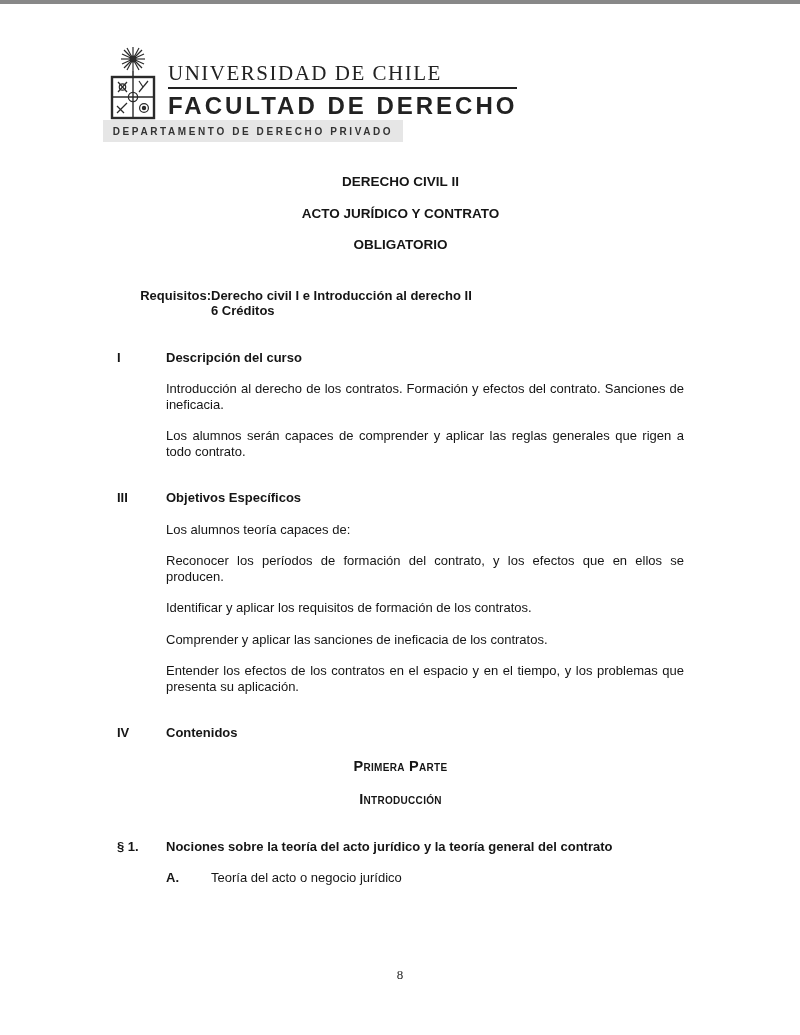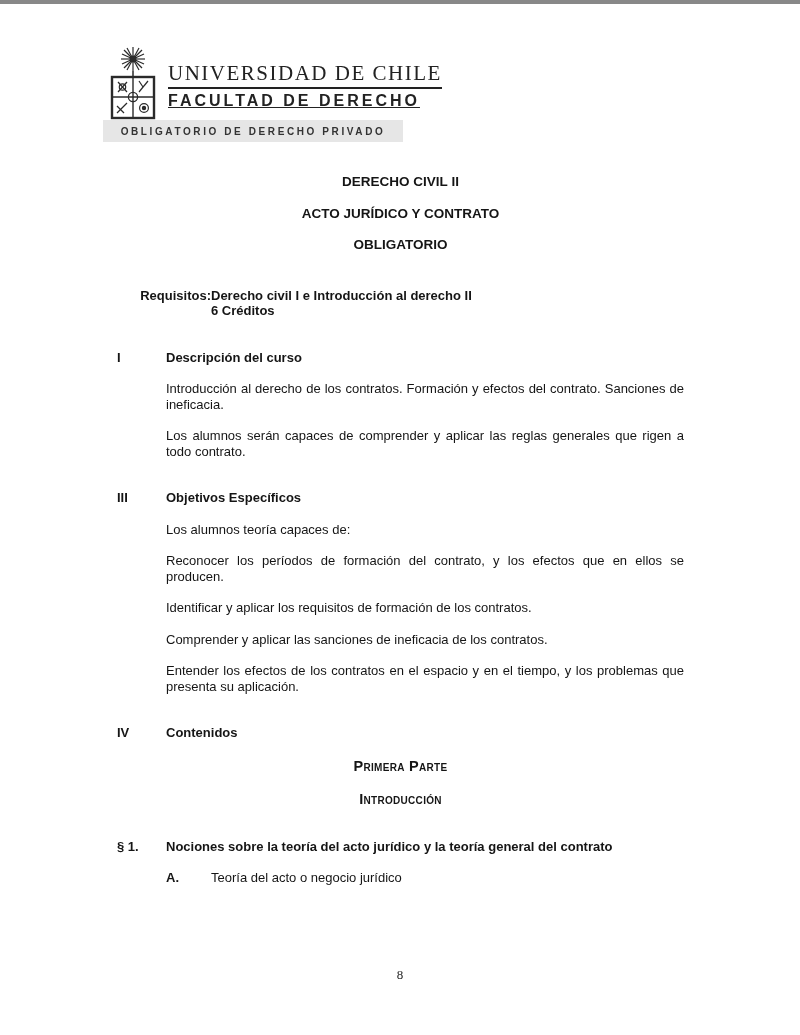--- a/index.html
+++ b/index.html
@@ -19,22 +19,22 @@
   .uni-name {
     font-family:"Liberation Serif", serif;
     font-size:21px; letter-spacing:1.5px;
     border-bottom:2px solid #222;
     padding-bottom:1px;
     white-space:nowrap;
     color:#222;
   }
   .fac-name {
     font-family:"Liberation Sans", sans-serif;
-    font-size:16px; font-weight:bold; letter-spacing:3px;
-    margin-top:3px; white-space:nowrap; color:#222;text-decoration:underline;
+    font-size:24px; font-weight:bold; letter-spacing:3px;
+    margin-top:3px; white-space:nowrap; color:#222;
   }
   .dept-banner {
     position:absolute; left:103px; top:116px;
     width:300px; height:22px;
     background:#e6e6e6;
     display:flex; align-items:center; justify-content:center;
     font-size:10px; font-weight:bold; letter-spacing:2.6px;
     color:#333; white-space:nowrap;
   }
   
@@ -104,21 +104,21 @@
           <line x1="13" y1="60" x2="20" y2="67"></line>
           <circle cx="40" cy="62" r="4.4"></circle>
           <circle cx="40" cy="62" r="1.6" fill="#2a2a2a"></circle>
         </g>
       </svg>
     </span>
     <div class="uni-text">
       <div class="uni-name">UNIVERSIDAD DE CHILE</div>
       <div class="fac-name">FACULTAD DE DERECHO</div>
     </div>
-    <div class="dept-banner" style="background: rgb(230, 230, 230);">OBLIGATORIO DE DERECHO PRIVADO</div>
+    <div class="dept-banner" style="background: rgb(230, 230, 230);">DEPARTAMENTO DE DERECHO PRIVADO</div>
   </div>
 
   <div class="main">
 
     <div class="doc-title first">DERECHO CIVIL II</div>
     <div class="doc-title next">ACTO JURÍDICO Y CONTRATO</div>
     <div class="doc-title next">OBLIGATORIO</div>
 
     <div class="req-row">
       <div class="req-label">Requisitos:</div>

